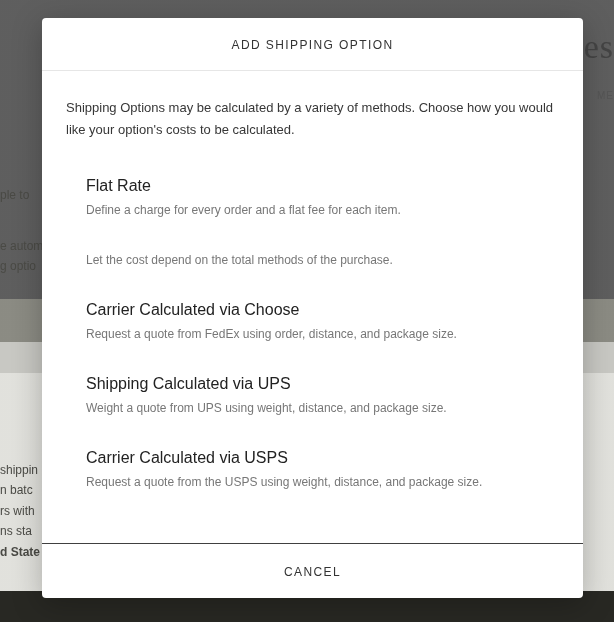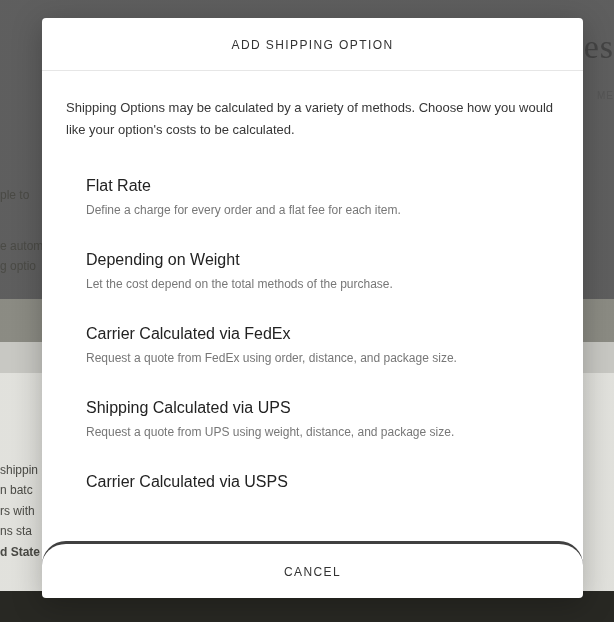--- a/index.html
+++ b/index.html
@@ -98,24 +98,23 @@
       color: #222;
       font-weight: 400;
       margin-bottom: 6px;
     }
     .option-desc {
       font-size: 12px;
       color: #777;
       line-height: 1.5;
     }
     .modal-footer {
-      border-top: 3px solid #404040;
+      border-top: 1px solid #404040;
       padding: 18px 24px;
       text-align: center;
-      border-radius: 24px;
     }
     .cancel-button {
       background: none;
       border: none;
       font-size: 12px;
       letter-spacing: 1.4px;
       font-weight: 500;
       color: #333;
       text-transform: uppercase;
       cursor: pointer;
@@ -151,36 +150,36 @@
   <div class="modal-body">
     <p class="modal-intro">Shipping Options may be calculated by a variety of methods. Choose how you would like your option's costs to be calculated.</p>
     <div class="options">
 
       <div class="option">
         <div class="option-title">Flat Rate</div>
         <div class="option-desc">Define a charge for every order and a flat fee for each item.</div>
       </div>
 
       <div class="option">
-        <div class="option-title">Depending on Weight</div>
         <div class="option-desc">Let the cost depend on the total methods of the purchase.</div>
       </div>
 
       <div class="option">
-        <div class="option-title">Carrier Calculated via FedEx</div>
+        <div class="option-title">Carrier Calculated via Choose</div>
         <div class="option-desc">Request a quote from FedEx using order, distance, and package size.</div>
       </div>
 
       <div class="option">
         <div class="option-title">Shipping Calculated via UPS</div>
-        <div class="option-desc">Request a quote from UPS using weight, distance, and package size.</div>
+        <div class="option-desc">Weight a quote from UPS using weight, distance, and package size.</div>
       </div>
 
       <div class="option">
         <div class="option-title">Carrier Calculated via USPS</div>
+        <div class="option-desc">Request a quote from the USPS using weight, distance, and package size.</div>
       </div>
 
     </div>
   </div>
   <div class="modal-footer">
     <button class="cancel-button">CANCEL</button>
   </div>
 </div>
 
 </body></html>

